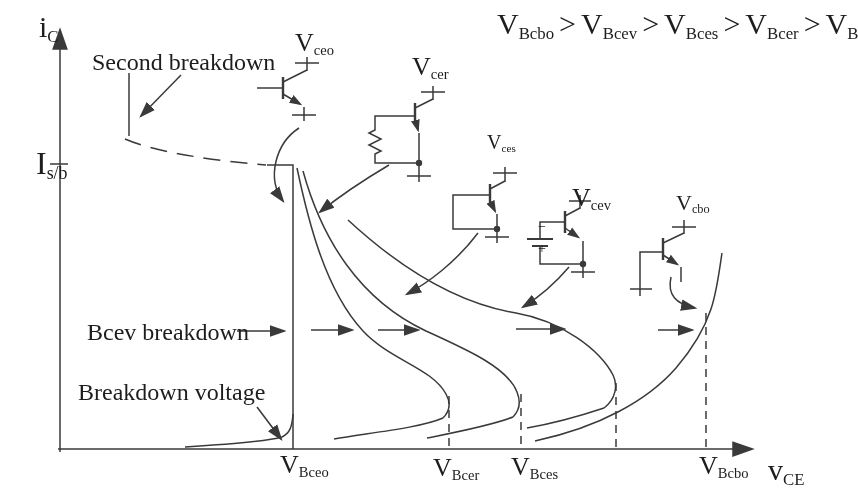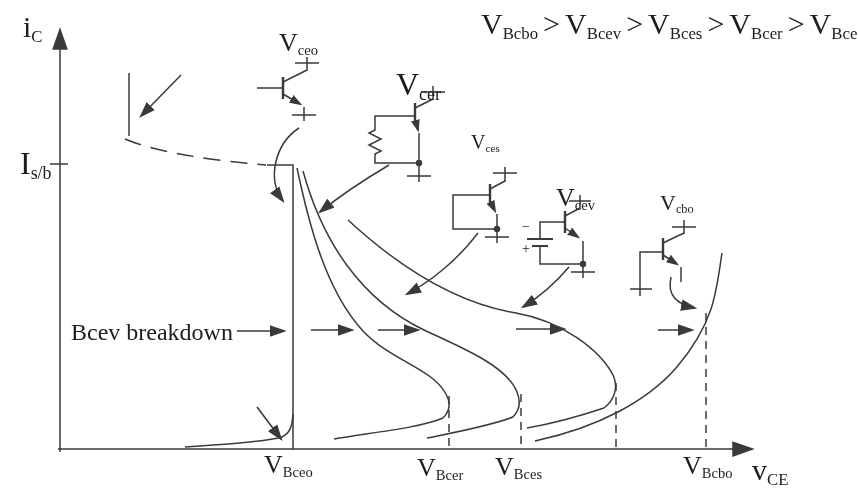--- a/index.html
+++ b/index.html
@@ -1,21 +1,21 @@
 <!DOCTYPE html>
 <html><head>
 <meta charset="utf-8">
 <style>
   :root{ --line:#3a3a3a; --text:#1d1d1d; --bg:#ffffff; }
   html,body{ margin:0; padding:0; background:var(--bg); }
   #diagram{ position:relative; width:858px; height:496px; background:var(--bg);
             overflow:hidden; font-family:"Liberation Serif","DejaVu Serif",serif; }
   #diagram svg{ position:absolute; left:0; top:0; }
   .lbl{ position:absolute; line-height:1; white-space:nowrap; color:var(--text);
-        font-family:"Liberation Serif","DejaVu Serif",serif; }
+        font-family:"Liberation Serif","DejaVu Serif",serif;margin-left:16px; }
   .sub{ font-size:0.56em; vertical-align:-0.28em; }
   .gt{ margin:0 5px; }
   .tiny{ font-size:14px; }
   path, line, circle { vector-effect:non-scaling-stroke; }
 </style>
 </head>
 <body>
 
 <div id="diagram">
 
@@ -123,30 +123,32 @@
   <div class="lbl" style="left:23px;top:12px;font-size:30px">
     <span>i</span><span class="sub">C</span>
   </div>
   <div class="lbl" style="left:20px;top:147px;font-size:32px">
     <span>I</span><span class="sub">s/b</span>
   </div>
   <div class="lbl" style="left:752px;top:455px;font-size:30px">
     <span>v</span><span class="sub">CE</span>
   </div>
 
+  <div class="lbl" style="left:76px;top:50px;font-size:24px">Second breakdown</div>
   <div class="lbl" style="left:71px;top:320px;font-size:24px">Bcev breakdown</div>
+  <div class="lbl" style="left:62px;top:380px;font-size:24px">Breakdown voltage</div>
 
   <div class="lbl" style="left:481px;top:9px;font-size:30px">
     <span><span>V</span><span class="sub">Bcbo</span></span><span class="gt">&gt;</span><span><span>V</span><span class="sub">Bcev</span></span><span class="gt">&gt;</span><span><span>V</span><span class="sub">Bces</span></span><span class="gt">&gt;</span><span><span>V</span><span class="sub">Bcer</span></span><span class="gt">&gt;</span><span><span>V</span><span class="sub">Bceo</span></span>
   </div>
 
   <div class="lbl" style="left:279px;top:30px;font-size:26px">
     <span>V</span><span class="sub">ceo</span>
   </div>
-  <div class="lbl" style="left:396px;top:68px;font-size:32px">
+  <div class="lbl" style="left:396px;top:54px;font-size:26px">
     <span>V</span><span class="sub">cer</span>
   </div>
   <div class="lbl" style="left:471px;top:132px;font-size:20px">
     <span>V</span><span class="sub">ces</span>
   </div>
   <div class="lbl" style="left:556px;top:185px;font-size:26px">
     <span>V</span><span class="sub">cev</span>
   </div>
   <div class="lbl" style="left:660px;top:192px;font-size:22px">
     <span>V</span><span class="sub">cbo</span>

